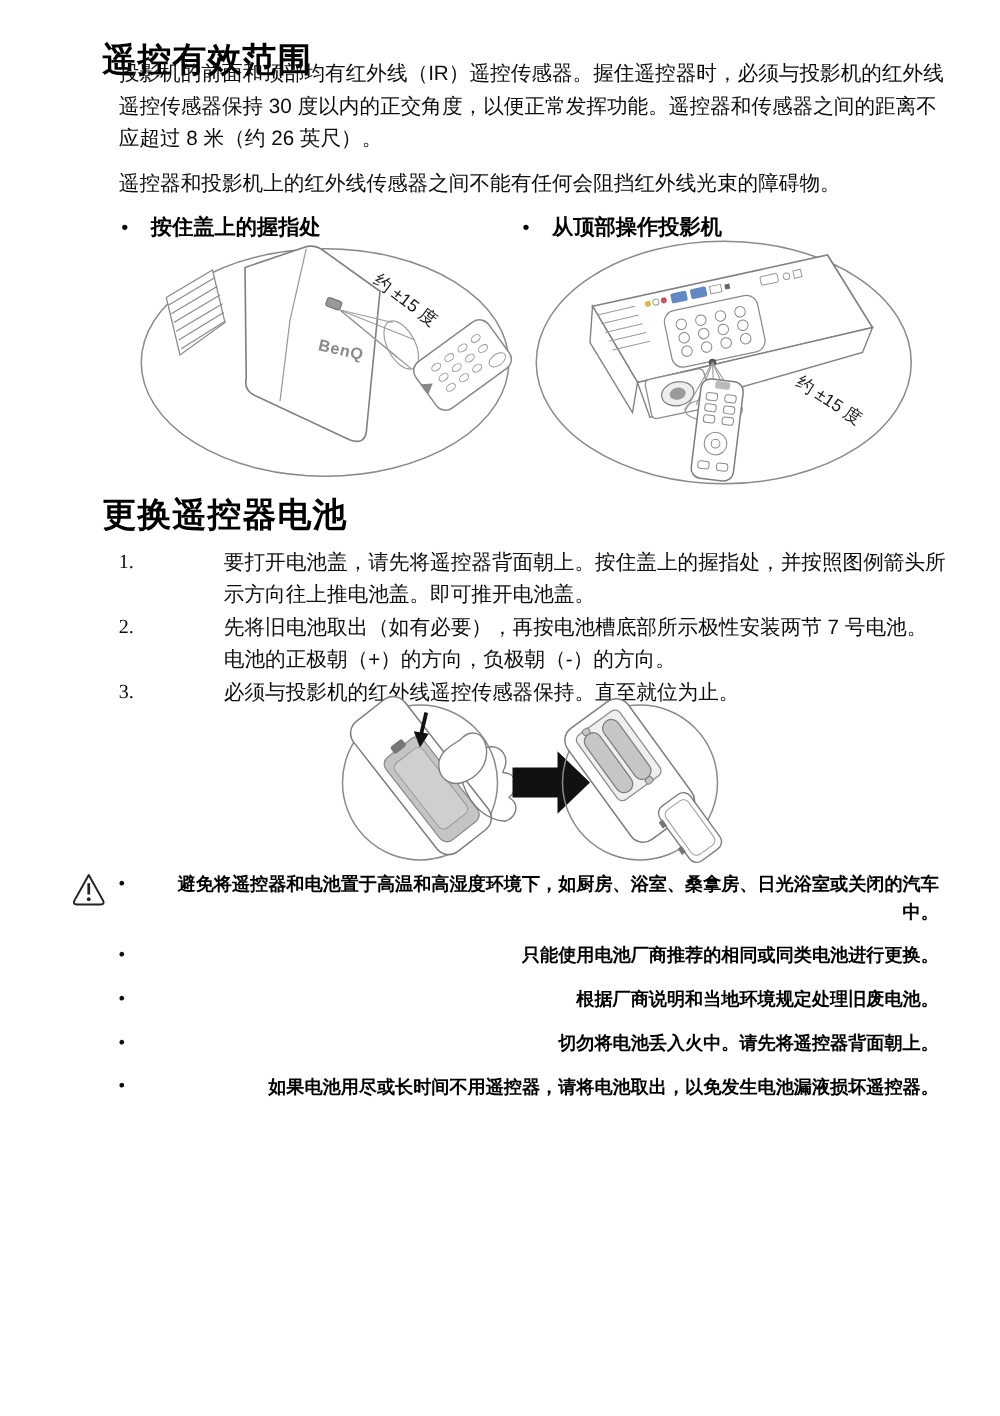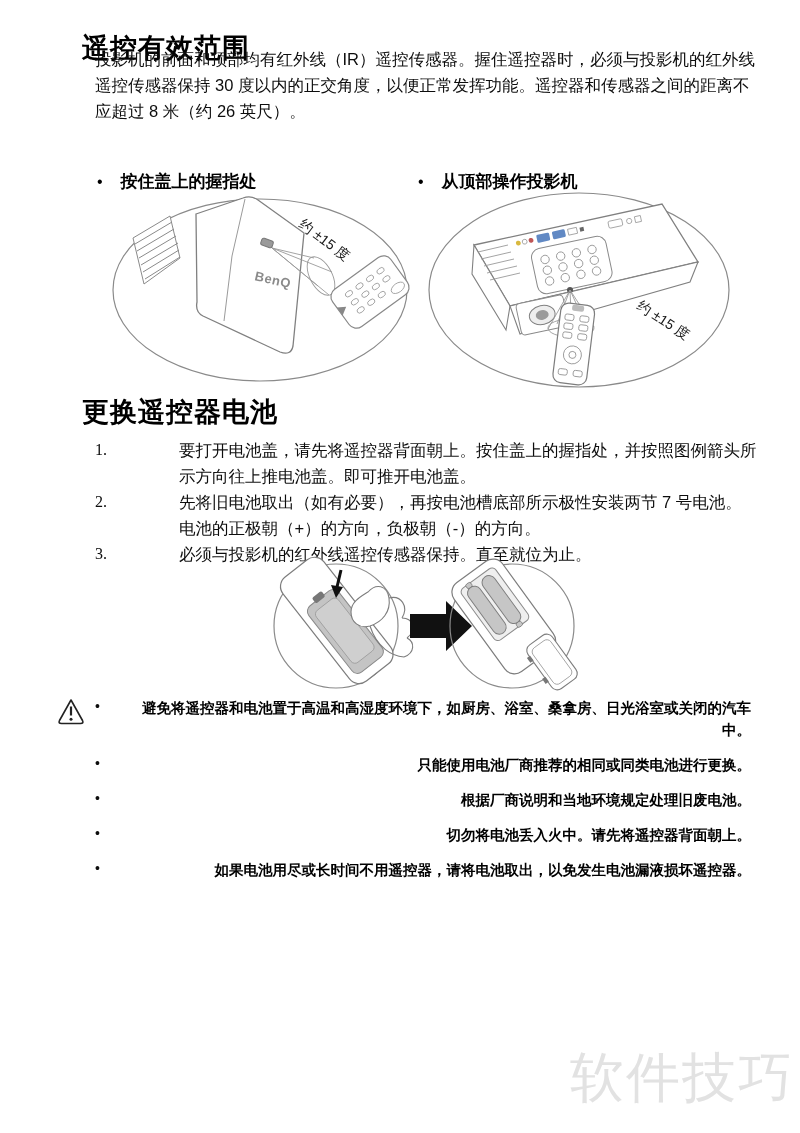--- a/index.html
+++ b/index.html
@@ -41,20 +41,21 @@
   }
 </style>
 </head>
 <body>
 
 <div class="page">
 
   <div class="h1" style="top:2px;margin-top:28px;">遥控有效范围</div>
 
   <div class="para" style="top:46px;">投影机的前面和顶部均有红外线（IR）遥控传感器。握住遥控器时，必须与投影机的红外线遥控传感器保持 30 度以内的正交角度，以便正常发挥功能。遥控器和传感器之间的距离不应超过 8 米（约 26 英尺）。</div>
+  <div class="para" style="top:134px;">遥控器和投影机上的红外线传感器之间不能有任何会阻挡红外线光束的障碍物。</div>
 
   <div class="fig-caption" style="left:97px; top:170px;">
     <span class="bullet">•</span>
     <span>按住盖上的握指处</span>
   </div>
   <div class="fig-caption" style="left:418px; top:170px;">
     <span class="bullet">•</span>
     <span>从顶部操作投影机</span>
   </div>
 
@@ -269,15 +270,14 @@
     <div class="note">
       <span class="bullet">•</span>
       <span class="note-text">切勿将电池丢入火中。请先将遥控器背面朝上。</span>
     </div>
     <div class="note">
       <span class="bullet">•</span>
       <span class="note-text">如果电池用尽或长时间不用遥控器，请将电池取出，以免发生电池漏液损坏遥控器。</span>
     </div>
   </div>
 
-  <div class="watermark">软件技巧</div>
 
 </div>
 
 </body></html>

